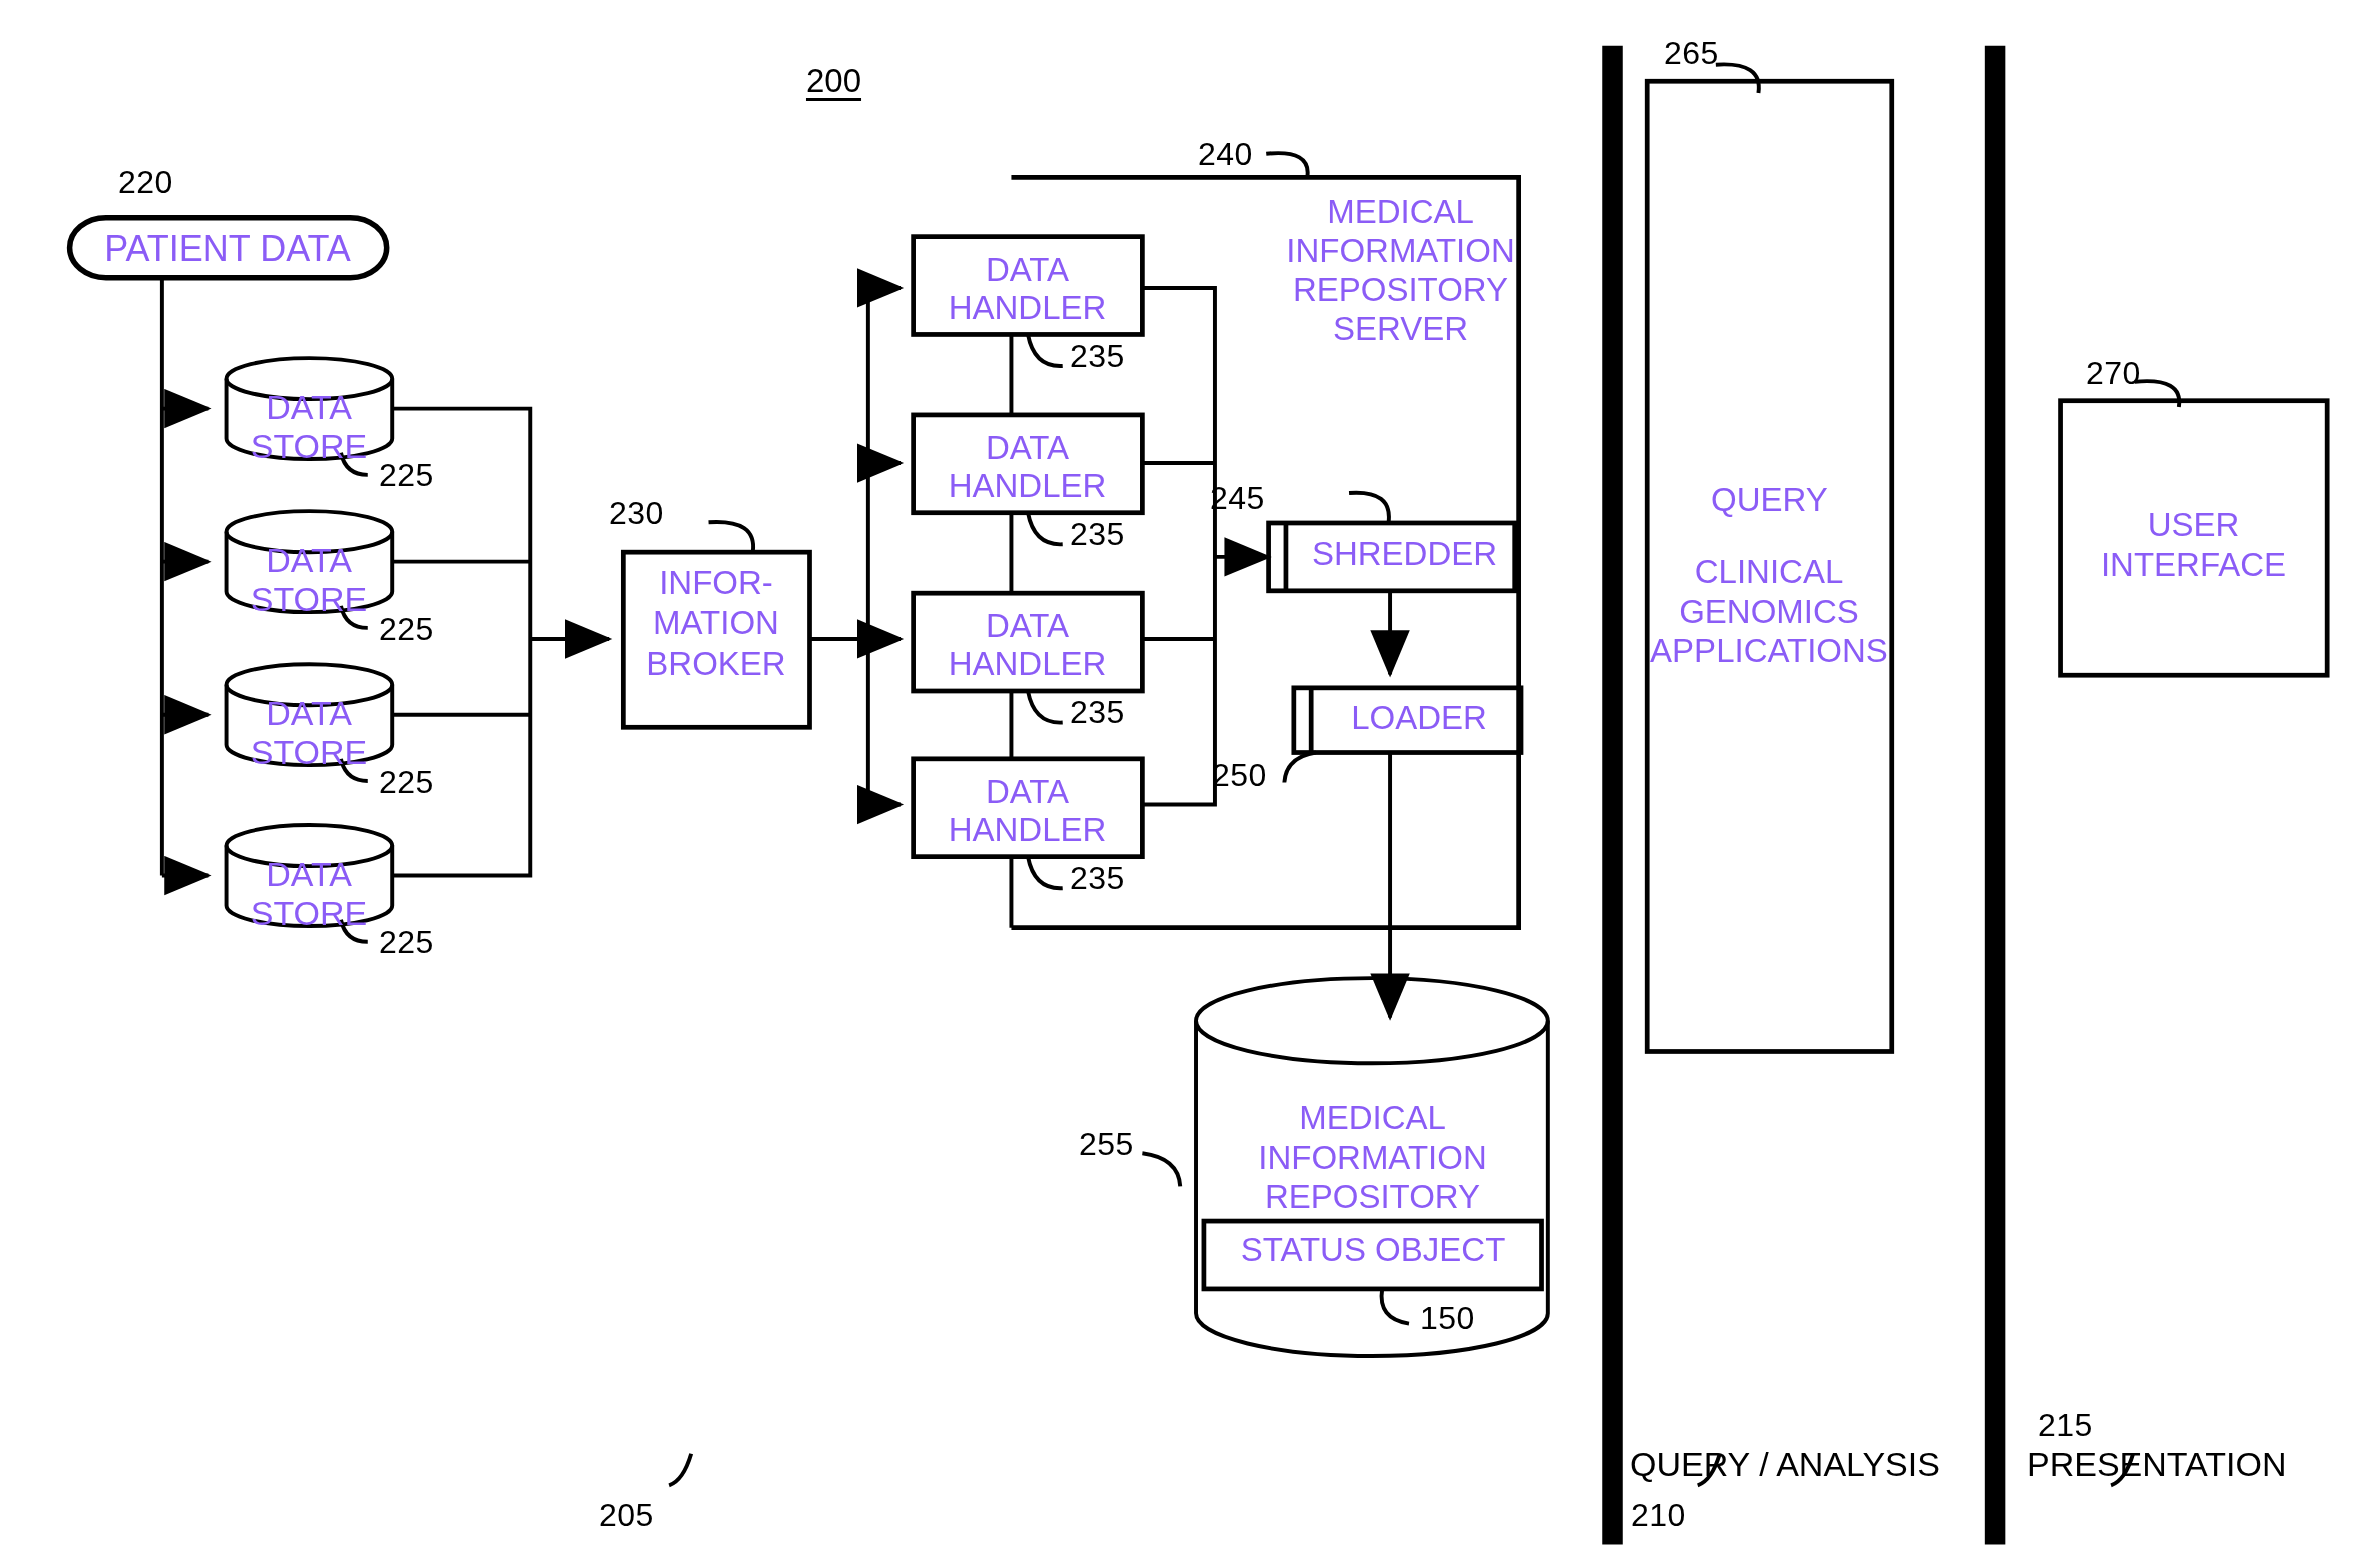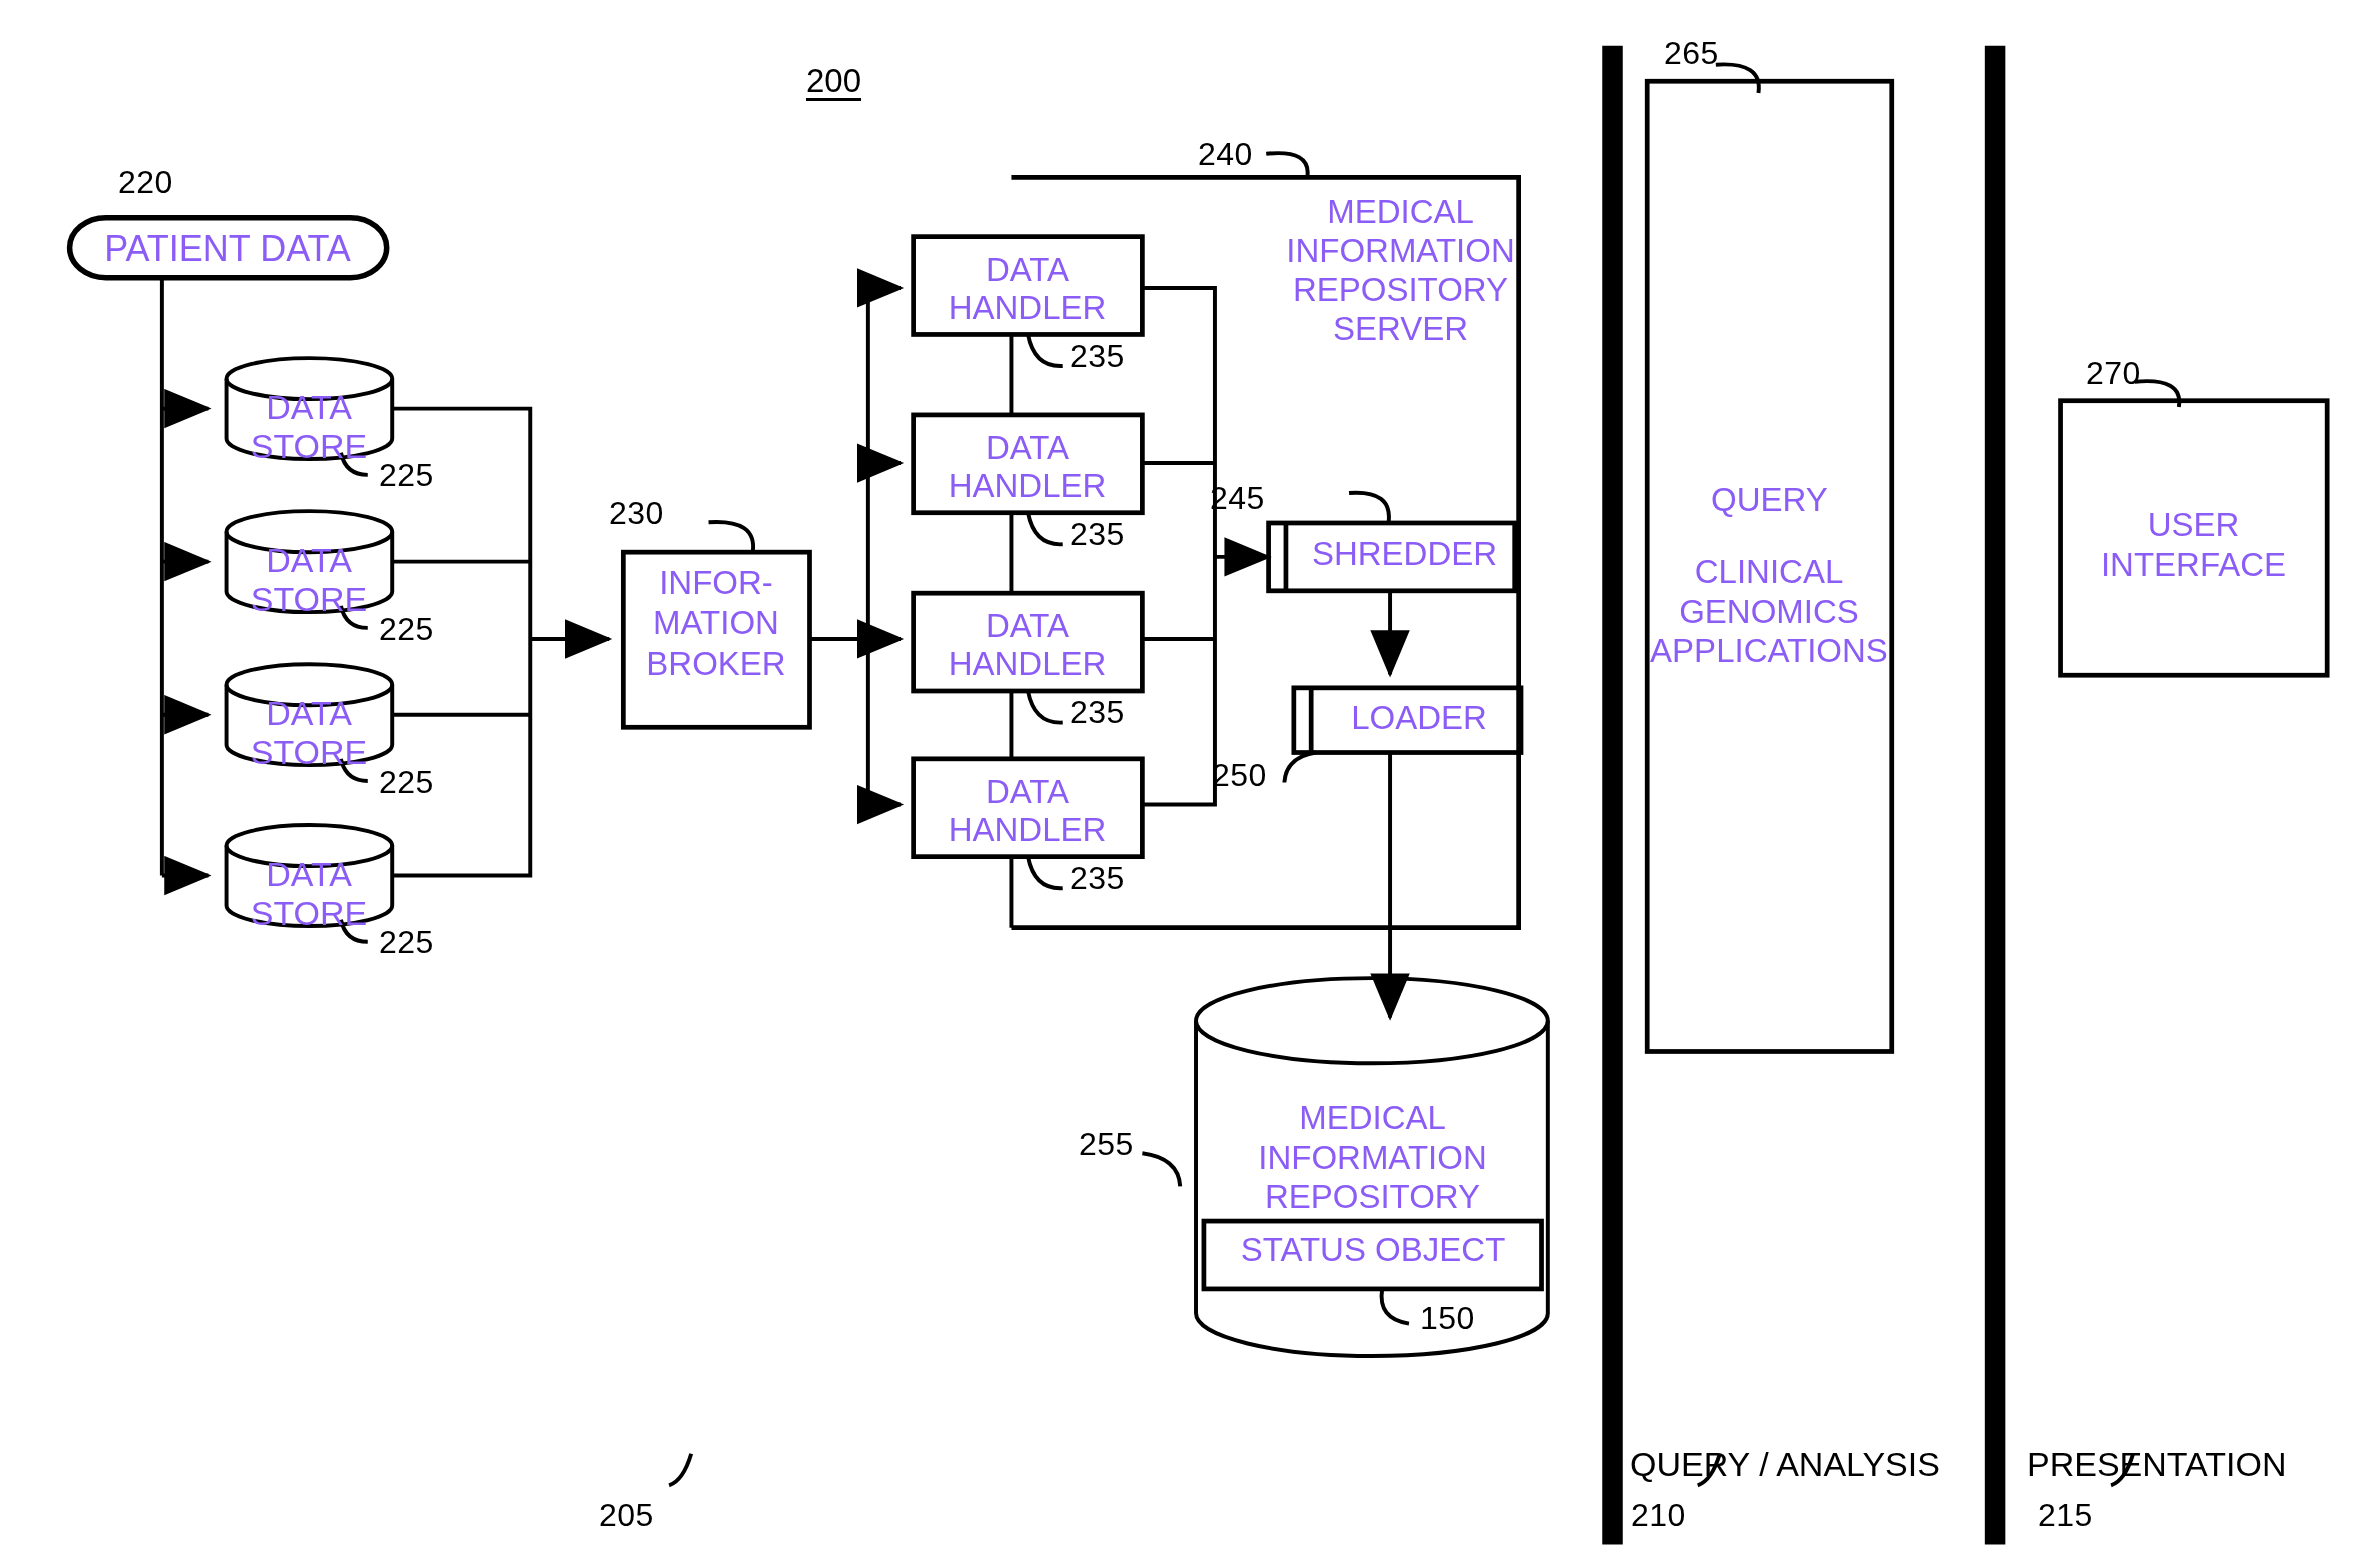--- a/index.html
+++ b/index.html
@@ -198,16 +198,16 @@
   <div class="lbl" style="left:2060px;top:505px;width:267px;font-size:33px;line-height:1.2;">USER
 INTERFACE</div>
   <div class="ref" style="left:2086px;top:355px;">270</div>
 
   <div class="ref" style="left:599px;top:1497px;">205</div>
 
   <div class="band" style="left:1630px;top:1445px;">QUERY / ANALYSIS</div>
   <div class="ref" style="left:1631px;top:1497px;">210</div>
 
   <div class="band" style="left:2027px;top:1445px;">PRESENTATION</div>
-  <div class="ref" style="left:2038px;top:1497px;">215</div>
+  <div class="ref" style="left:2038px;top:1407px;">215</div>
 
 </div>
 
 
 </body></html>

